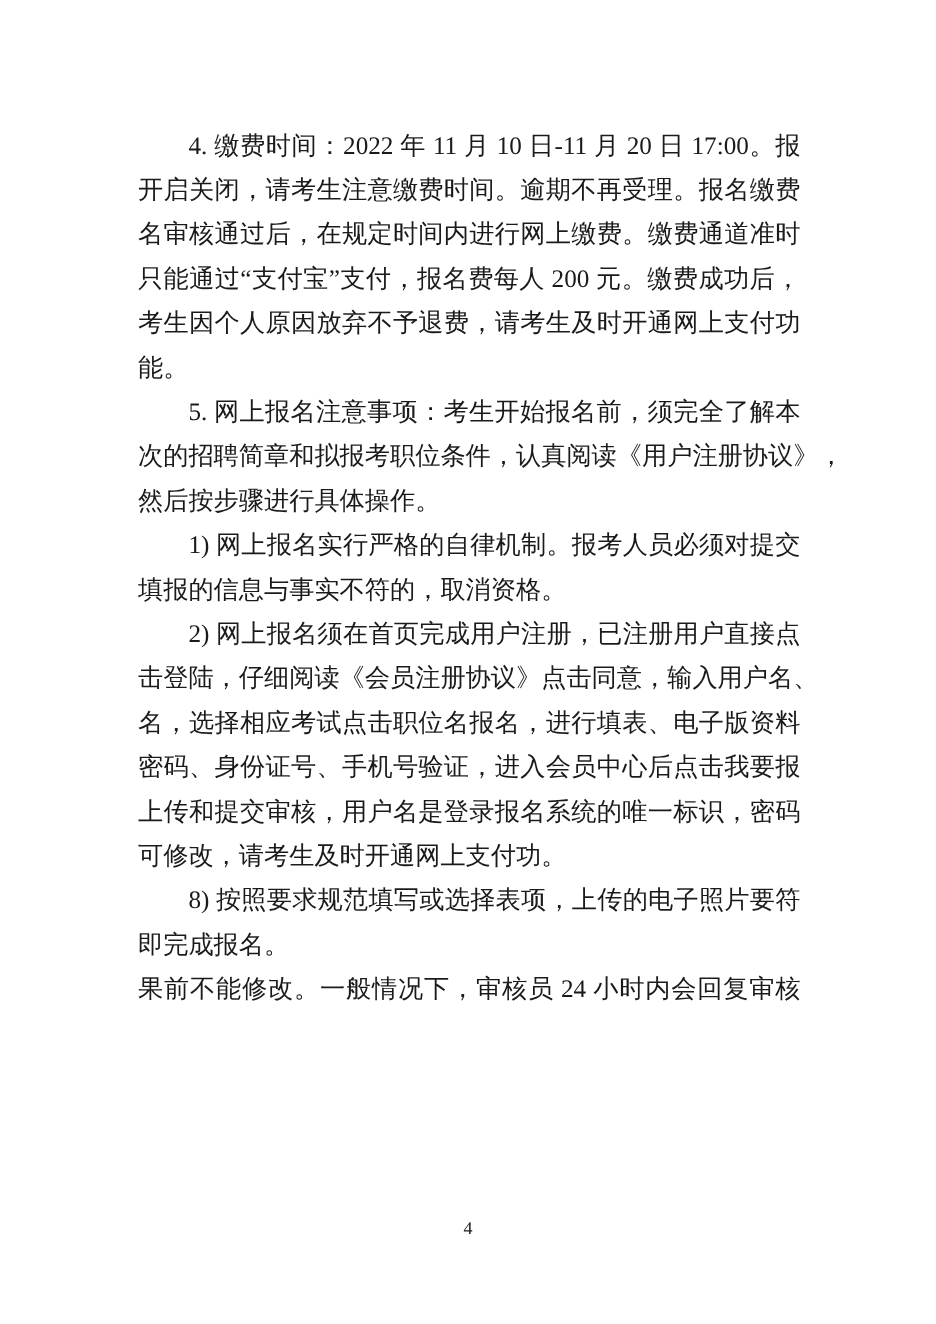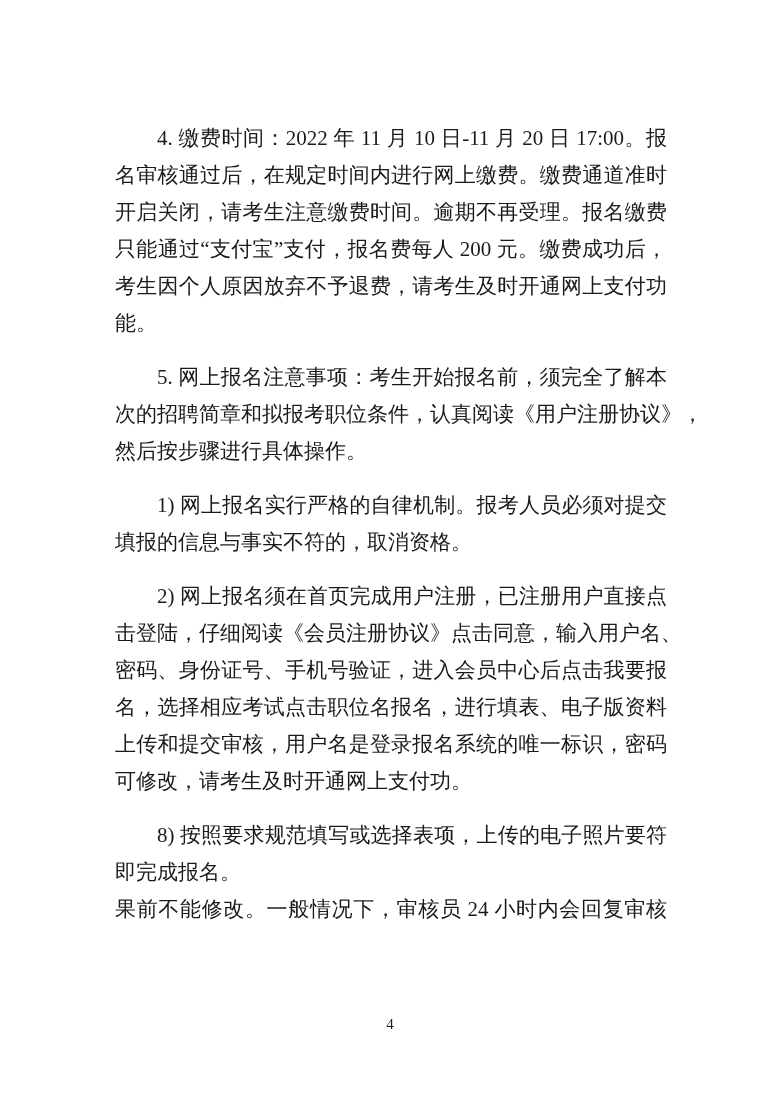--- a/index.html
+++ b/index.html
@@ -27,21 +27,20 @@
     line-height: 37px;
     height: 37px;
     white-space: nowrap;
     text-align: justify;
     text-align-last: justify;
     -moz-text-align-last: justify;
     color: #1a1a1a;
   }
   .line.indent {
     padding-left: 42px;
-    margin-top: 17px;
   }
   .line.end {
     text-align-last: left;
     -moz-text-align-last: left;
     white-space: normal;
   }
   .page-number {
     position: absolute;
     top: 1014px;
     left: 0;
@@ -52,37 +51,37 @@
     color: #1a1a1a;
   }
 </style>
 </head>
 <body>
 
 <div class="page">
   <div class="text-block">
 
     <div class="line indent">4. 缴费时间：2022 年 11 月 10 日-11 月 20 日 17:00。报</div>
+    <div class="line">开启关闭，请考生注意缴费时间。逾期不再受理。报名缴费</div>
     <div class="line">名审核通过后，在规定时间内进行网上缴费。缴费通道准时</div>
-    <div class="line">开启关闭，请考生注意缴费时间。逾期不再受理。报名缴费</div>
     <div class="line">只能通过“支付宝”支付，报名费每人 200 元。缴费成功后，</div>
     <div class="line">考生因个人原因放弃不予退费，请考生及时开通网上支付功</div>
     <div class="line end">能。</div>
 
     <div class="line indent">5. 网上报名注意事项：考生开始报名前，须完全了解本</div>
     <div class="line">次的招聘简章和拟报考职位条件，认真阅读《用户注册协议》，</div>
     <div class="line end">然后按步骤进行具体操作。</div>
 
     <div class="line indent">1) 网上报名实行严格的自律机制。报考人员必须对提交</div>
     <div class="line end">填报的信息与事实不符的，取消资格。</div>
 
     <div class="line indent">2) 网上报名须在首页完成用户注册，已注册用户直接点</div>
     <div class="line">击登陆，仔细阅读《会员注册协议》点击同意，输入用户名、</div>
+    <div class="line">名，选择相应考试点击职位名报名，进行填表、电子版资料</div>
     <div class="line">密码、身份证号、手机号验证，进入会员中心后点击我要报</div>
-    <div class="line">名，选择相应考试点击职位名报名，进行填表、电子版资料</div>
     <div class="line">上传和提交审核，用户名是登录报名系统的唯一标识，密码</div>
     <div class="line end">可修改，请考生及时开通网上支付功。</div>
 
     <div class="line indent">8) 按照要求规范填写或选择表项，上传的电子照片要符</div>
     <div class="line end">即完成报名。</div>
 
     <div class="line">果前不能修改。一般情况下，审核员 24 小时内会回复审核</div>
 
   </div>
 

